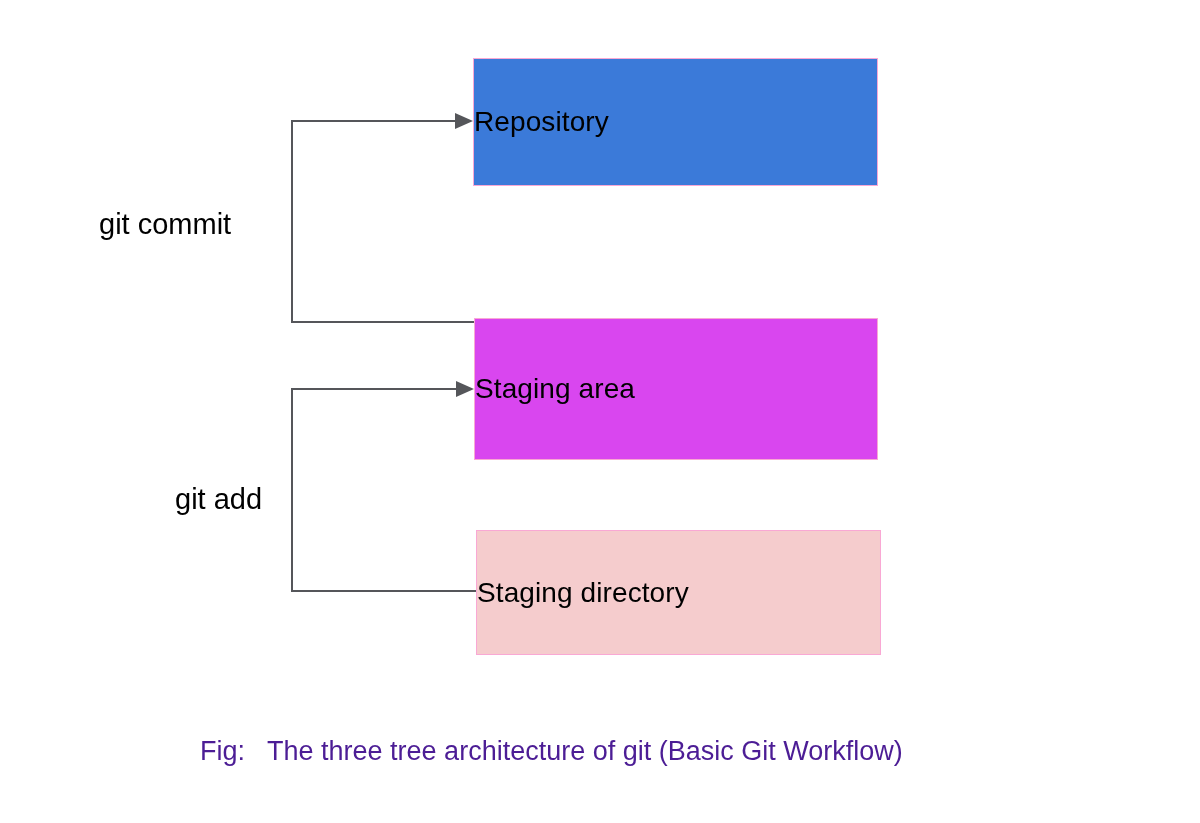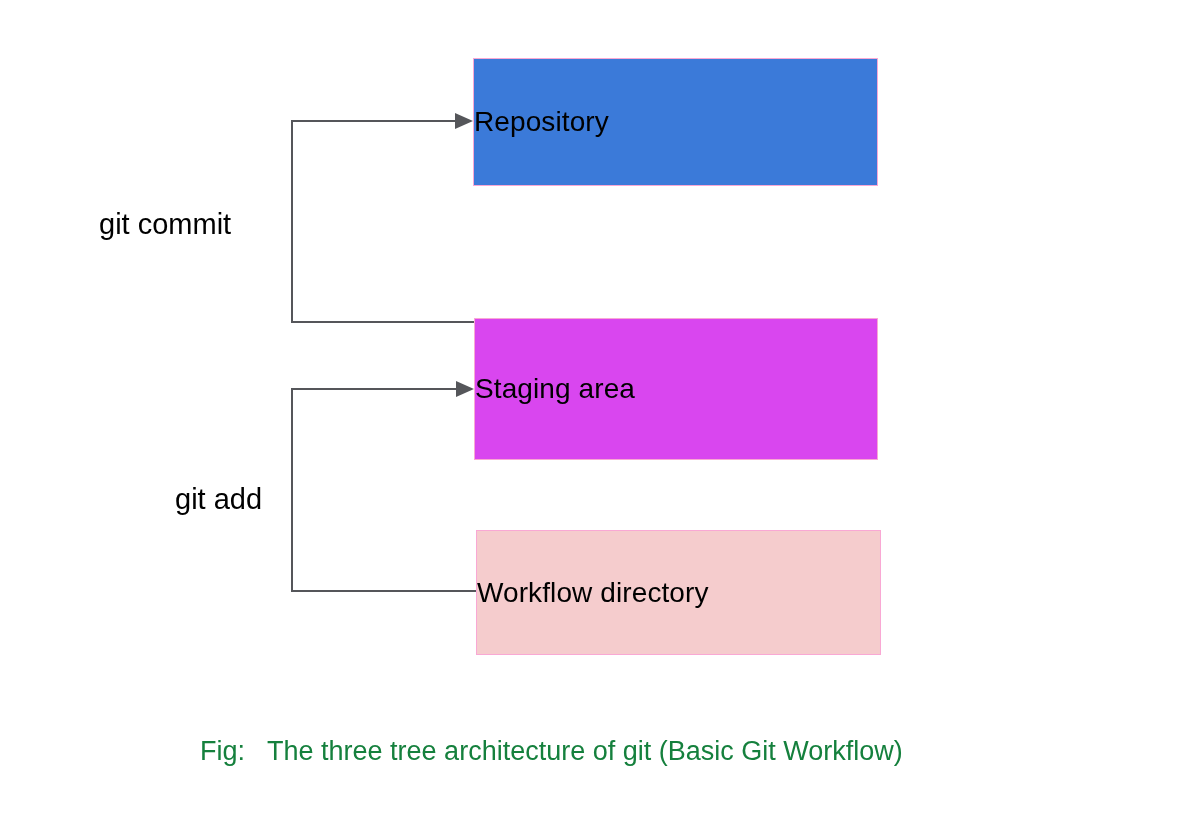--- a/index.html
+++ b/index.html
@@ -103,21 +103,21 @@
     margin-left: 24px;
   }
 
   
   #caption {
     position: absolute;
     left: 200px;
     top: 738px;
     font-size: 27px;
     line-height: 1;
-    color: #15803d;
+    color: #4c1d95;
     white-space: pre;
   }
 </style>
 </head>
 <body>
 
 <div id="canvas">
 
   <svg id="connectors" width="1200" height="823" viewBox="0 0 1200 823" xmlns="http://www.w3.org/2000/svg">
 
@@ -134,21 +134,21 @@
 
   <div class="node" id="node-repository">
     <span class="node-label">Repository</span>
   </div>
 
   <div class="node" id="node-staging">
     <span class="node-label">Staging area</span>
   </div>
 
   <div class="node" id="node-working">
-    <span class="node-label">Workflow directory</span>
+    <span class="node-label">Staging directory</span>
   </div>
 
   <div class="edge-label" id="label-git-commit">git commit</div>
 
   <div class="edge-label" id="label-git-add">git add</div>
 
   <div id="caption">Fig:   The three tree architecture of git (Basic Git Workflow)</div>
 
 </div>
 

